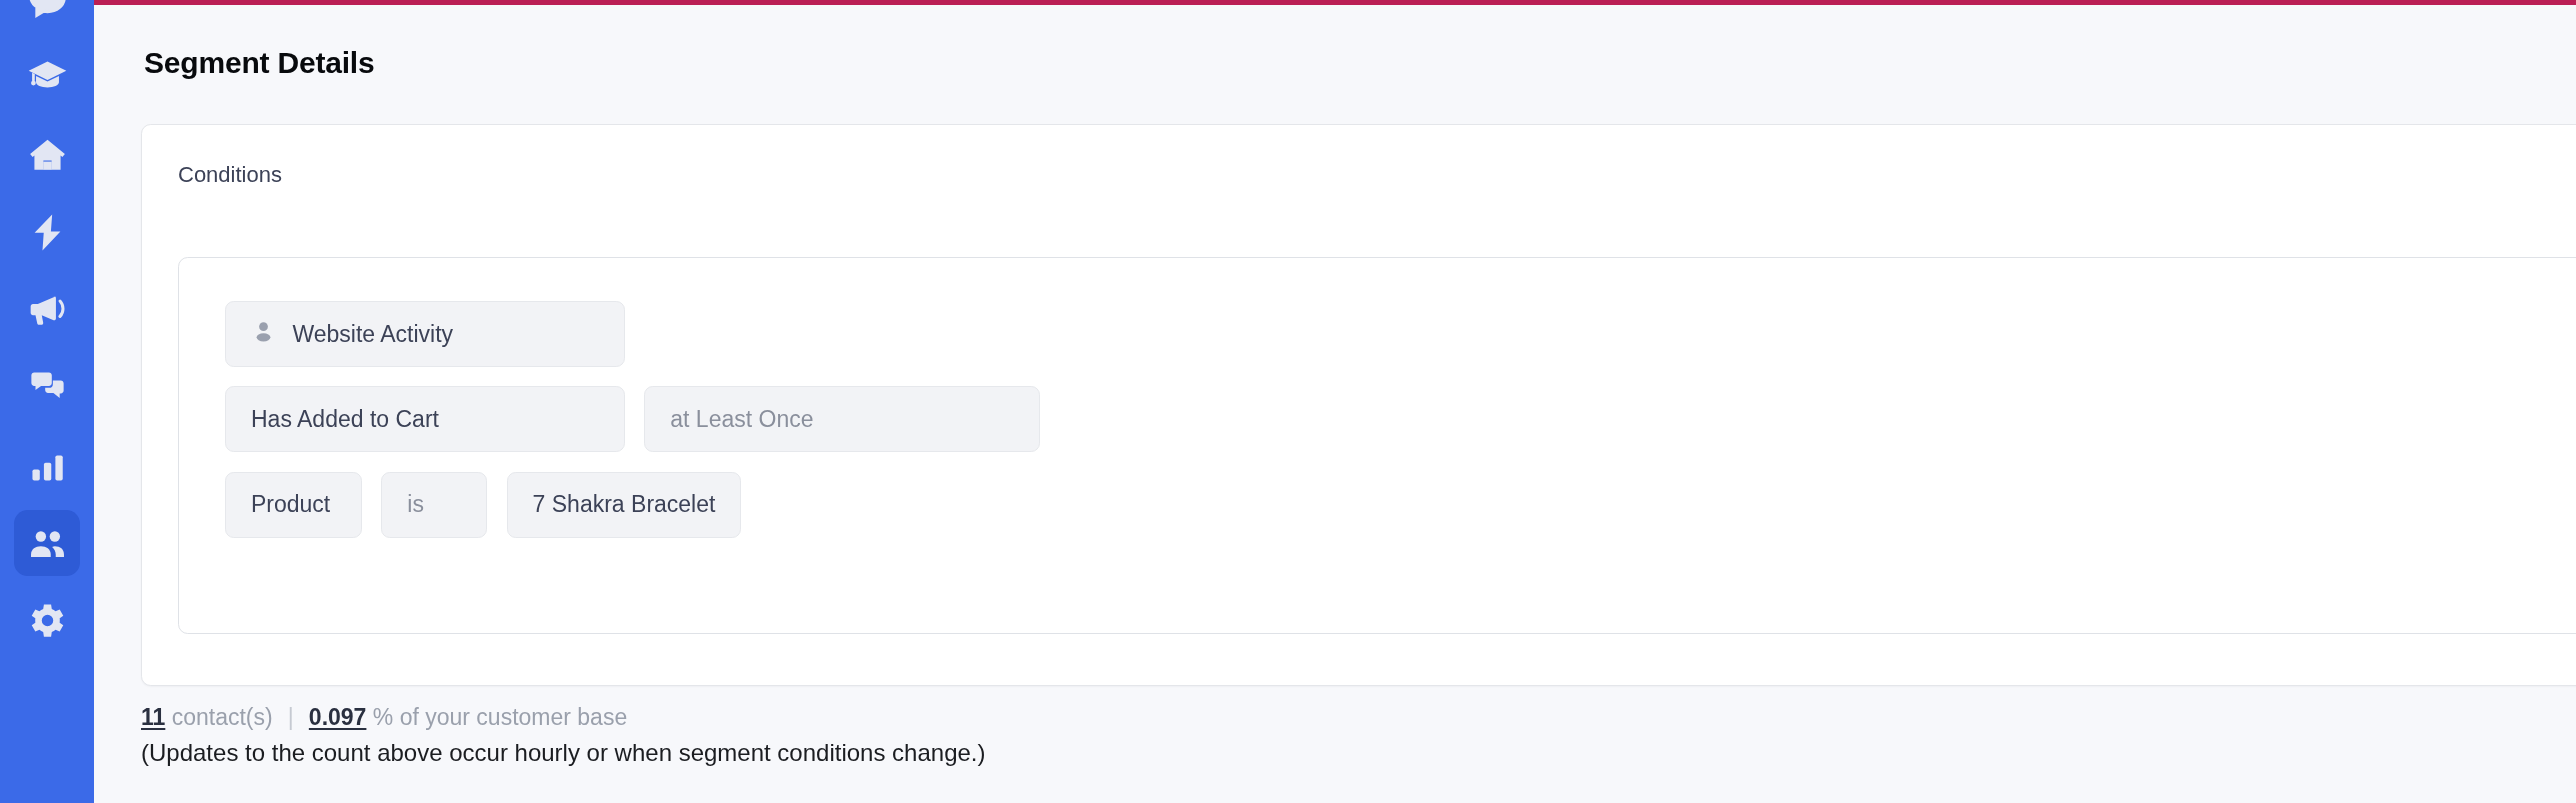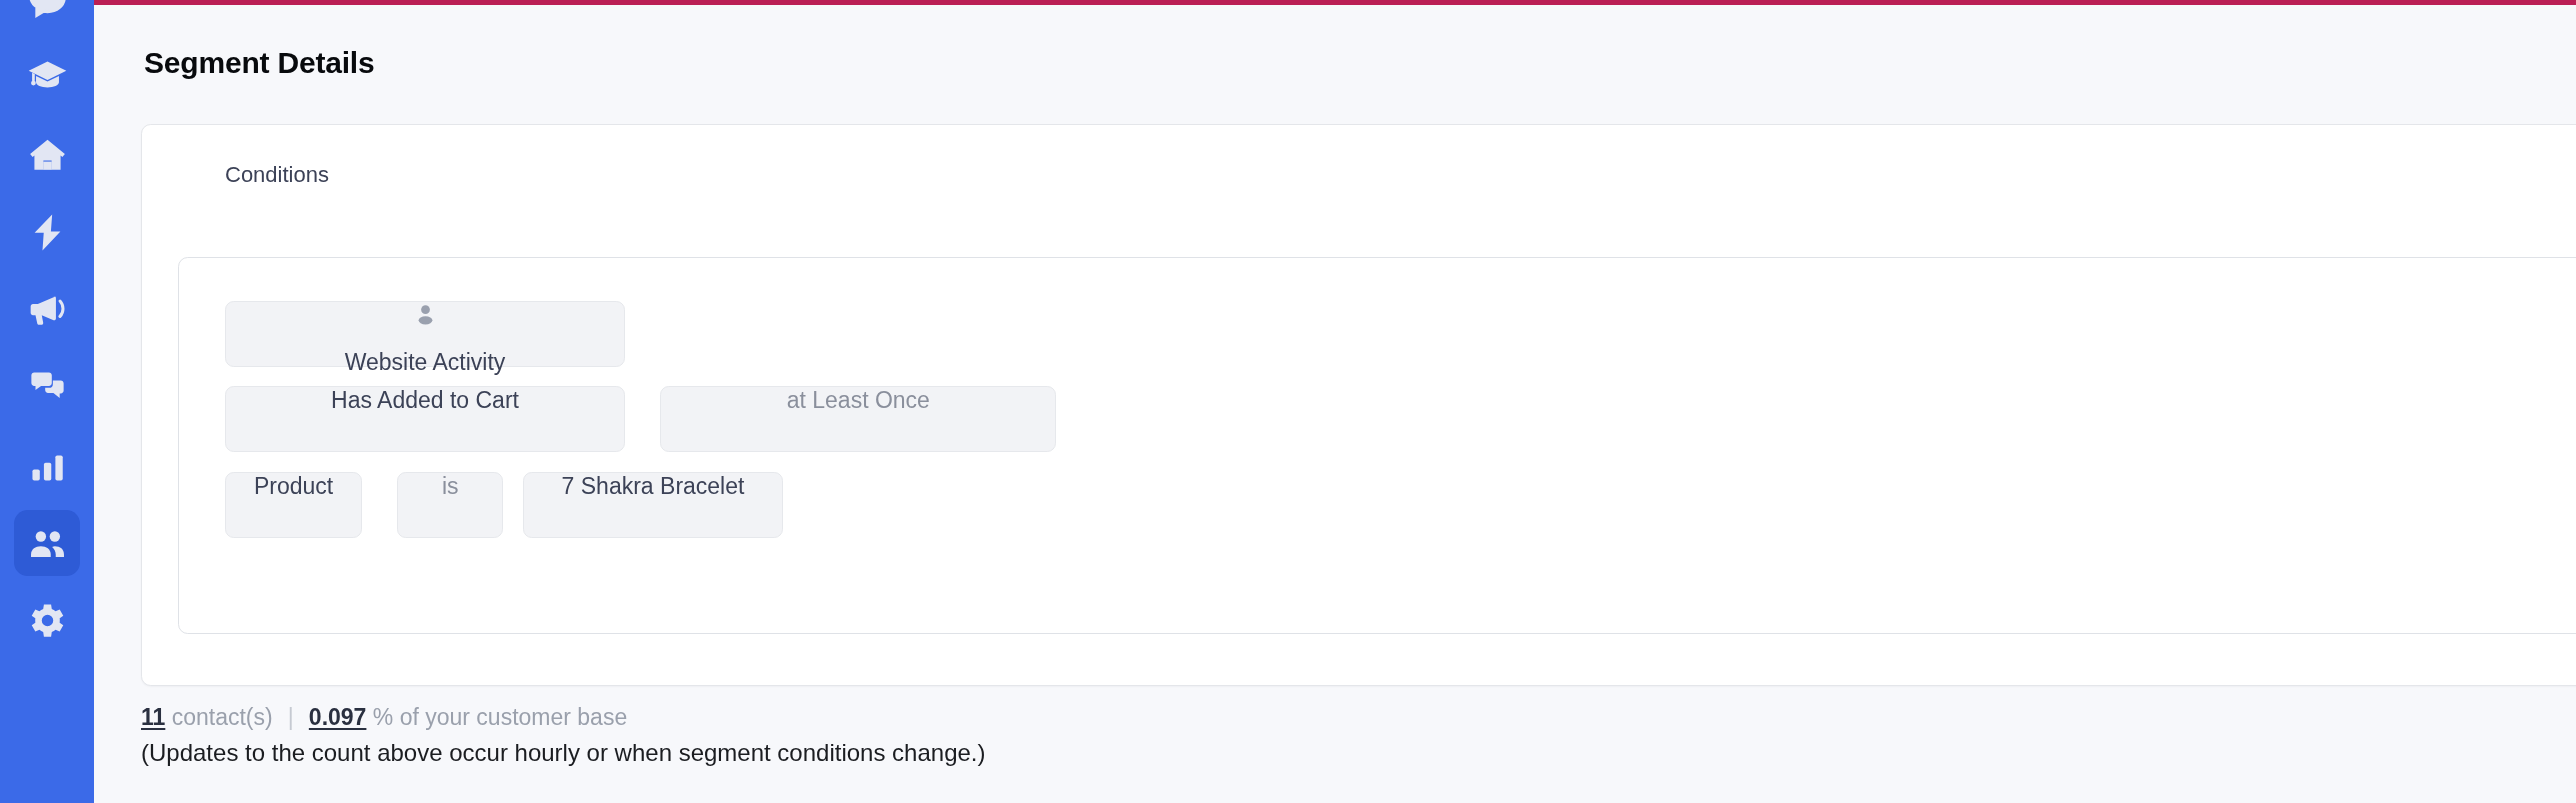--- a/index.html
+++ b/index.html
@@ -87,21 +87,20 @@
     border-radius: 9.7px;
     box-shadow: 0 1px 1.9px rgba(16,24,40,0.04);
   }
   .card-label {
     position: absolute;
     left: 36px;
     top: 37px;
     font-size: 22px;
     color: #3c4257;
     white-space: nowrap;
-    margin-left: 47px;
   }
 
   
   .group {
     position: absolute;
     left: 36px;
     top: 132px;
     width: 2570px;
     height: 377px;
     border: 1px solid #dfe2e7;
@@ -122,31 +121,30 @@
     align-items: center;
     gap: 19.3px;
   }
 
   
   .chip {
     height: 66px;
     display: inline-flex;
     align-items: center;
     gap: 16.4px;
-    padding: 0 38px;
+    padding: 0 25px;
     background: #f2f3f6;
     border: 1px solid #e6e8ec;
     border-radius: 8.7px;
     font-size: 23px;
     color: #3c4257;
     white-space: nowrap;
     cursor: pointer;
-    flex-direction: column;
-  }
-  .chip.muted { color: #8a8f9c; margin-left: 16px; }
+  }
+  .chip.muted { color: #8a8f9c; }
   .chip.w-attr  { width: 400px; }
   .chip.w-verb  { width: 400px; }
   .chip.w-freq  { width: 396px; }
   .chip.w-field { width: 137px; text-align: right; }
   .chip.w-op    { width: 106px; }
   .chip-ico { flex: 0 0 auto; display: block; }
 
   
   .footer {
     position: absolute;

